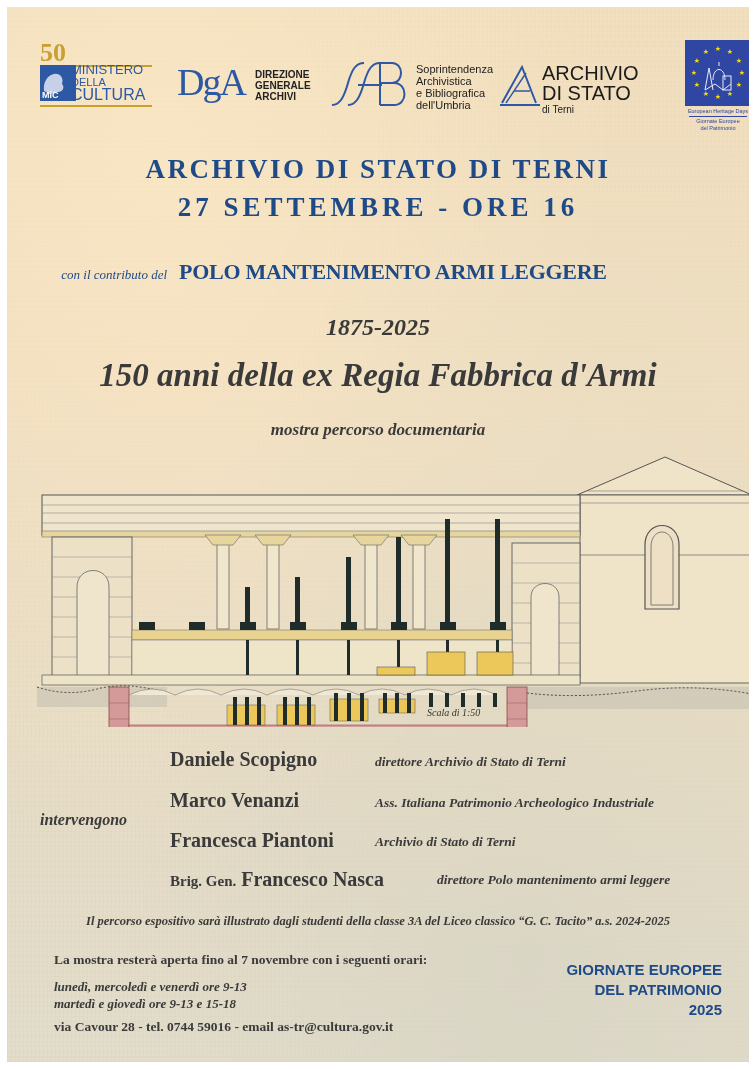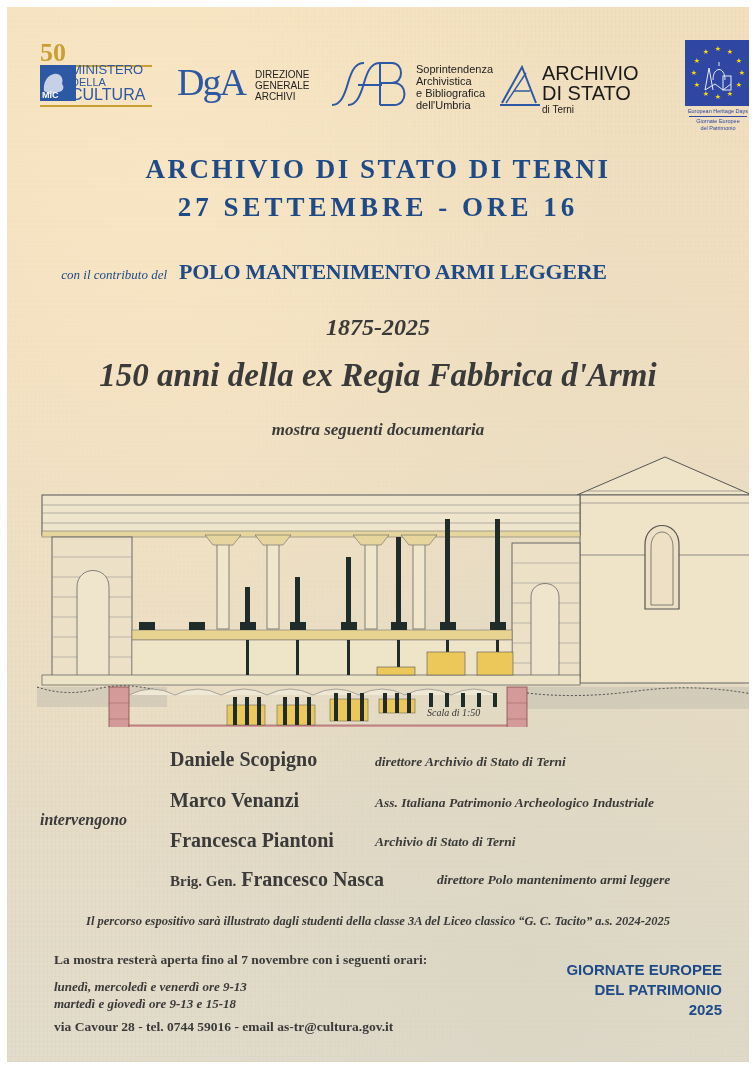--- a/index.html
+++ b/index.html
@@ -24,21 +24,21 @@
   .mic-box{position:absolute;left:0;top:24px;width:36px;height:36px;background:#2c58a4;}
   .mic-box span{position:absolute;left:2px;bottom:1px;color:#fff;font-size:9px;font-family:"Liberation Sans",sans-serif;font-weight:bold;}
   .mic-line{position:absolute;left:0;width:112px;height:1.5px;background:#c8a032;}
   .mic-t1,.mic-t2,.mic-t3{position:absolute;left:31px;color:#2c58a4;font-family:"Liberation Sans",sans-serif;line-height:1;}
   .mic-t1{top:22px;font-size:13px;}
   .mic-t2{top:36px;font-size:11px;}
   .mic-t3{top:46px;font-size:16px;}
 
   .logo-dga{left:170px;top:58px;}
   .dga-mark{position:absolute;left:0;top:-2px;font-family:"Liberation Serif",serif;font-size:38px;color:#2c58a4;letter-spacing:-2px;line-height:1;}
-  .dga-text{position:absolute;left:78px;top:4px;font-family:"Liberation Sans",sans-serif;font-size:10px;color:#222;line-height:11px;white-space:nowrap;}
+  .dga-text{position:absolute;left:78px;top:4px;font-family:"Liberation Sans",sans-serif;font-size:10px;color:#222;line-height:11px;white-space:nowrap;font-weight:bold;}
 
   .logo-sab{left:323px;top:54px;}
   .sab-mark{position:absolute;left:0;top:0;width:80px;height:46px;}
   .sab-text{position:absolute;left:86px;top:2px;font-family:"Liberation Sans",sans-serif;font-size:11px;color:#222;line-height:12px;white-space:nowrap;}
 
   .logo-asd{left:493px;top:56px;}
   .asd-mark{position:absolute;left:0;top:0;width:40px;height:44px;}
   .asd-t1,.asd-t2{position:absolute;left:42px;font-family:"Liberation Sans",sans-serif;font-size:20px;color:#1b1b1b;line-height:1;white-space:nowrap;}
   .asd-t1{top:0;}
   .asd-t2{top:20px;}
@@ -168,21 +168,21 @@
 
   <div class="abs h1 lserif blue">ARCHIVIO DI STATO DI TERNI</div>
   <div class="abs h2 lserif blue">27 SETTEMBRE - ORE 16</div>
   <div class="abs contrib">
     <span class="small">con il contributo del</span>
     <span class="big">POLO MANTENIMENTO ARMI LEGGERE</span>
   </div>
 
   <div class="abs years lserif dark">1875-2025</div>
   <div class="abs title lserif dark">150 anni della ex Regia Fabbrica d'Armi</div>
-  <div class="abs subtitle lserif dark">mostra seguenti documentaria</div>
+  <div class="abs subtitle lserif dark">mostra percorso documentaria</div>
 
   <div class="abs drawing">
     <svg width="720" height="280" viewBox="0 0 720 280">
 
       <path d="M540 48 L628 10 L715 48 Z" fill="#efe3c8" stroke="#555" stroke-width="1"></path>
       <line x1="550" y1="44" x2="705" y2="44" stroke="#777" stroke-width="0.6"></line>
       <rect x="543" y="48" width="172" height="188" fill="#efe3c8" stroke="#666" stroke-width="1"></rect>
       <line x1="543" y1="56" x2="715" y2="56" stroke="#777" stroke-width="0.6"></line>
       <line x1="543" y1="108" x2="715" y2="108" stroke="#777" stroke-width="0.8"></line>
       <path d="M608 162 L608 98 C608 72 642 72 642 98 L642 162 Z" fill="#ede0c4" stroke="#555" stroke-width="1.2"></path>

